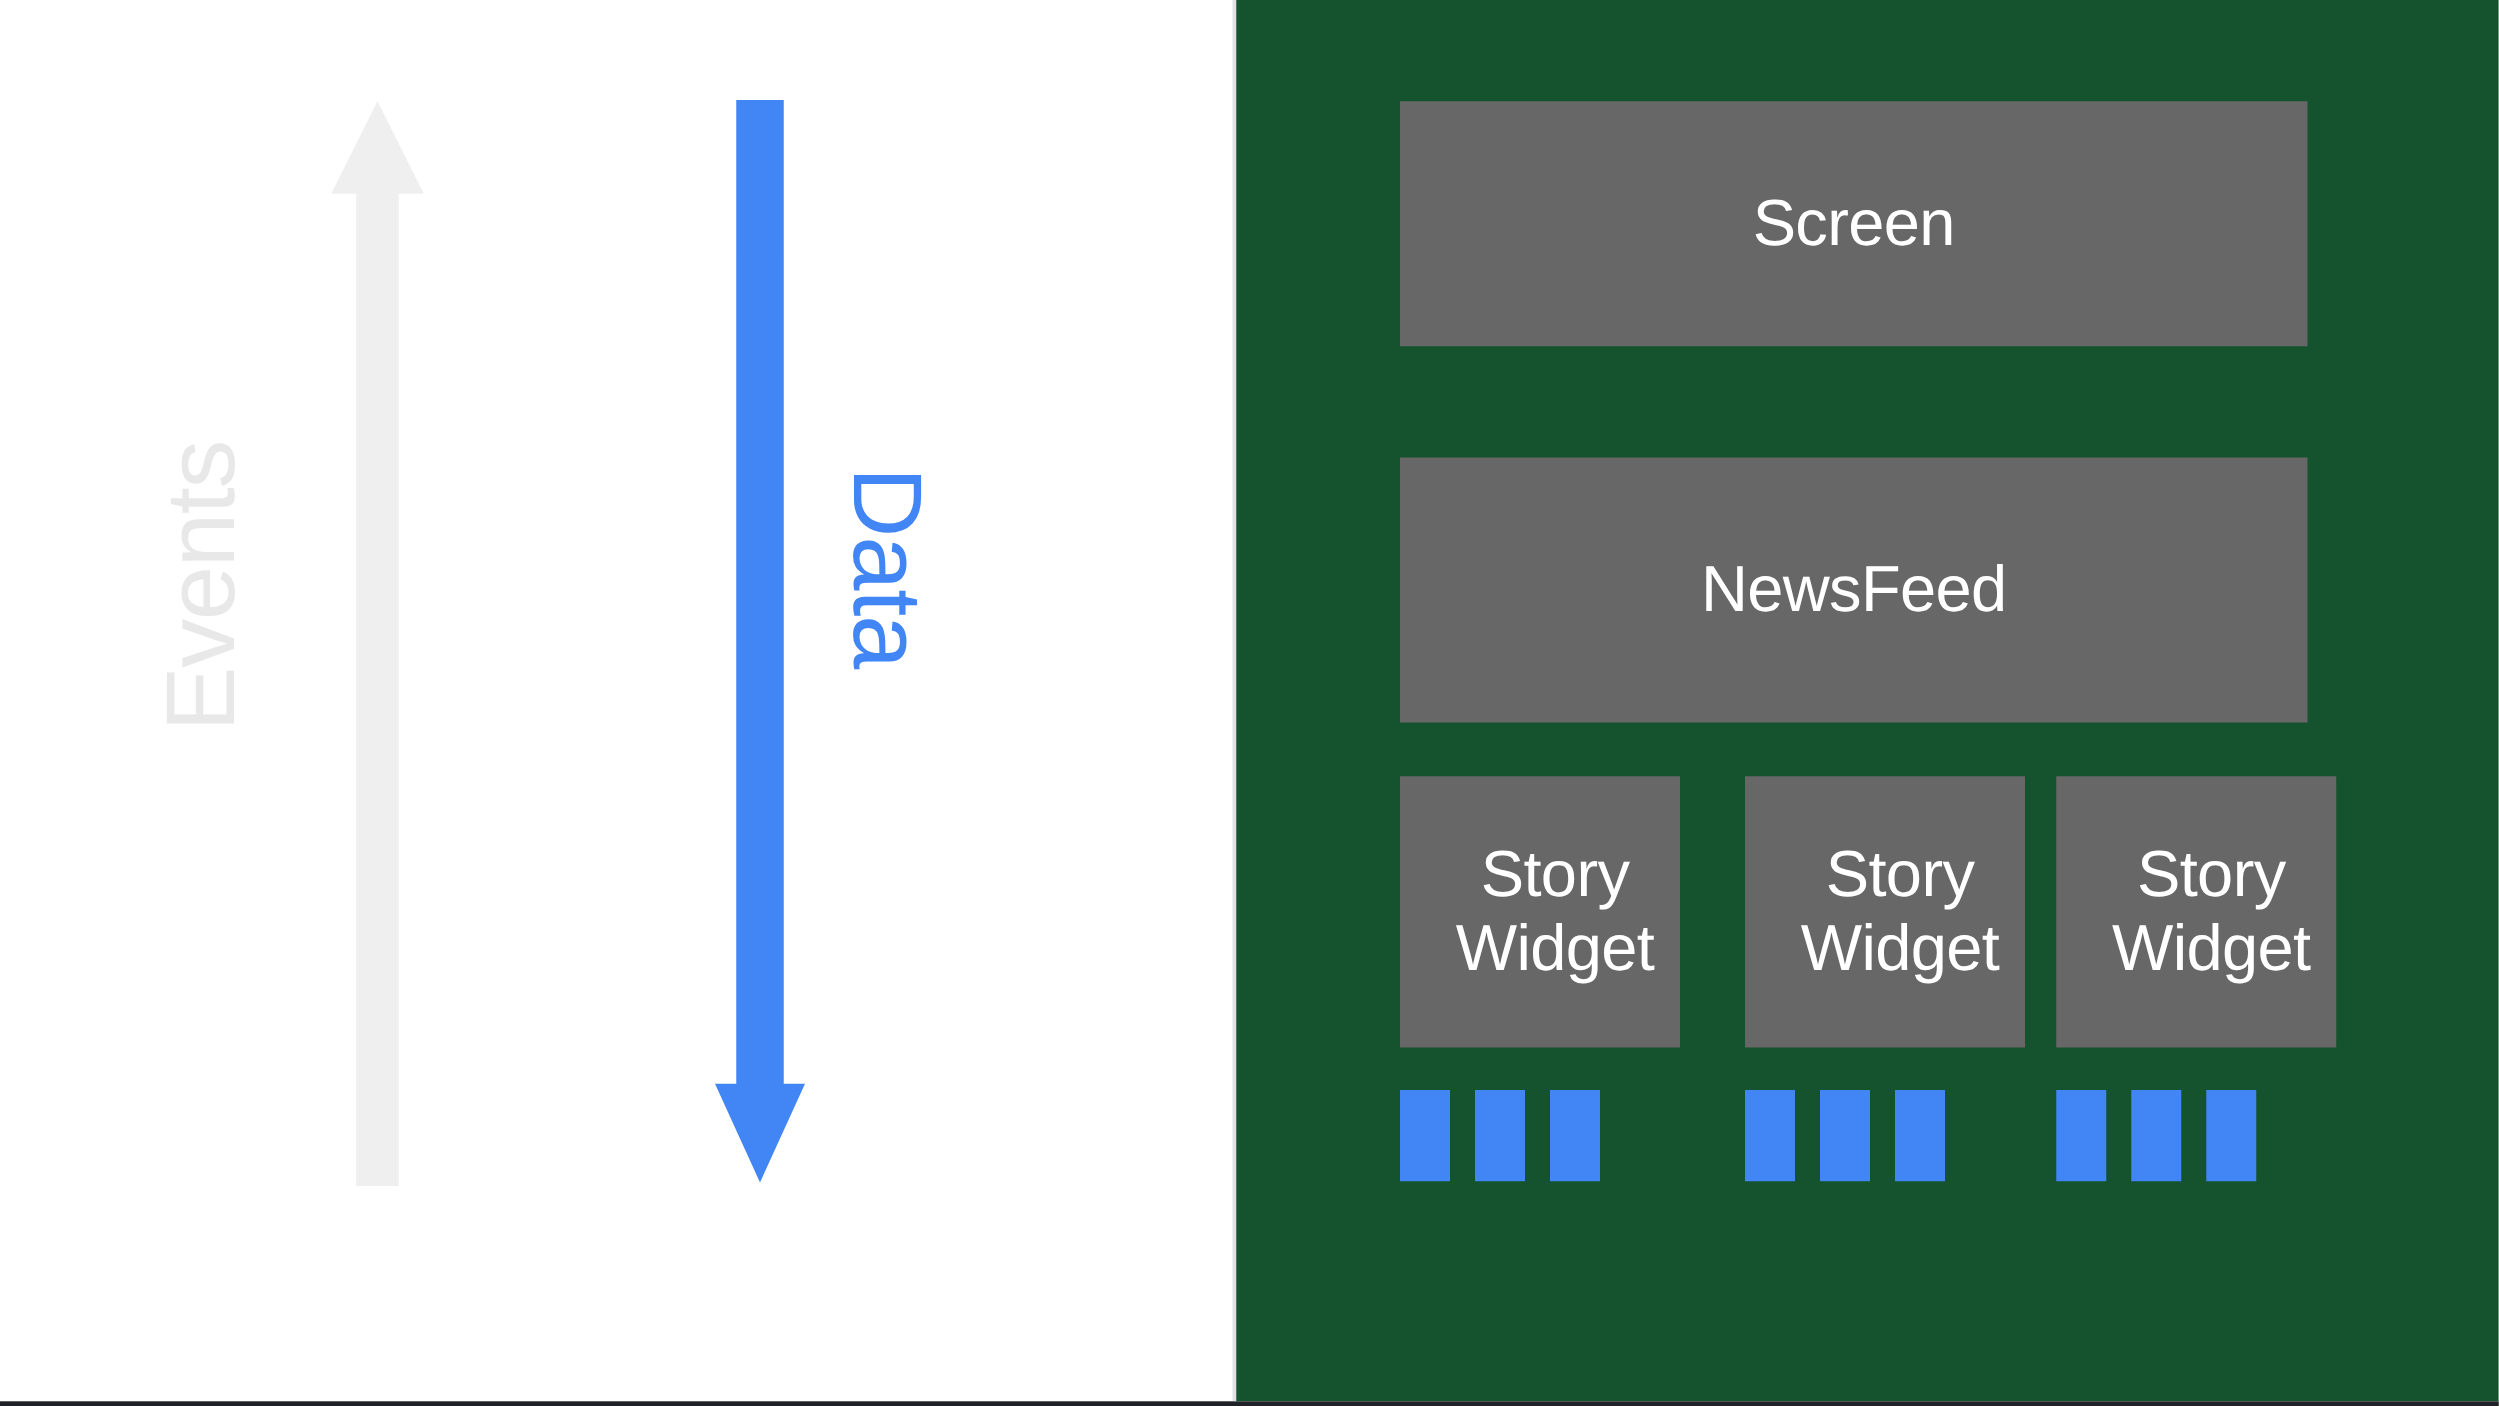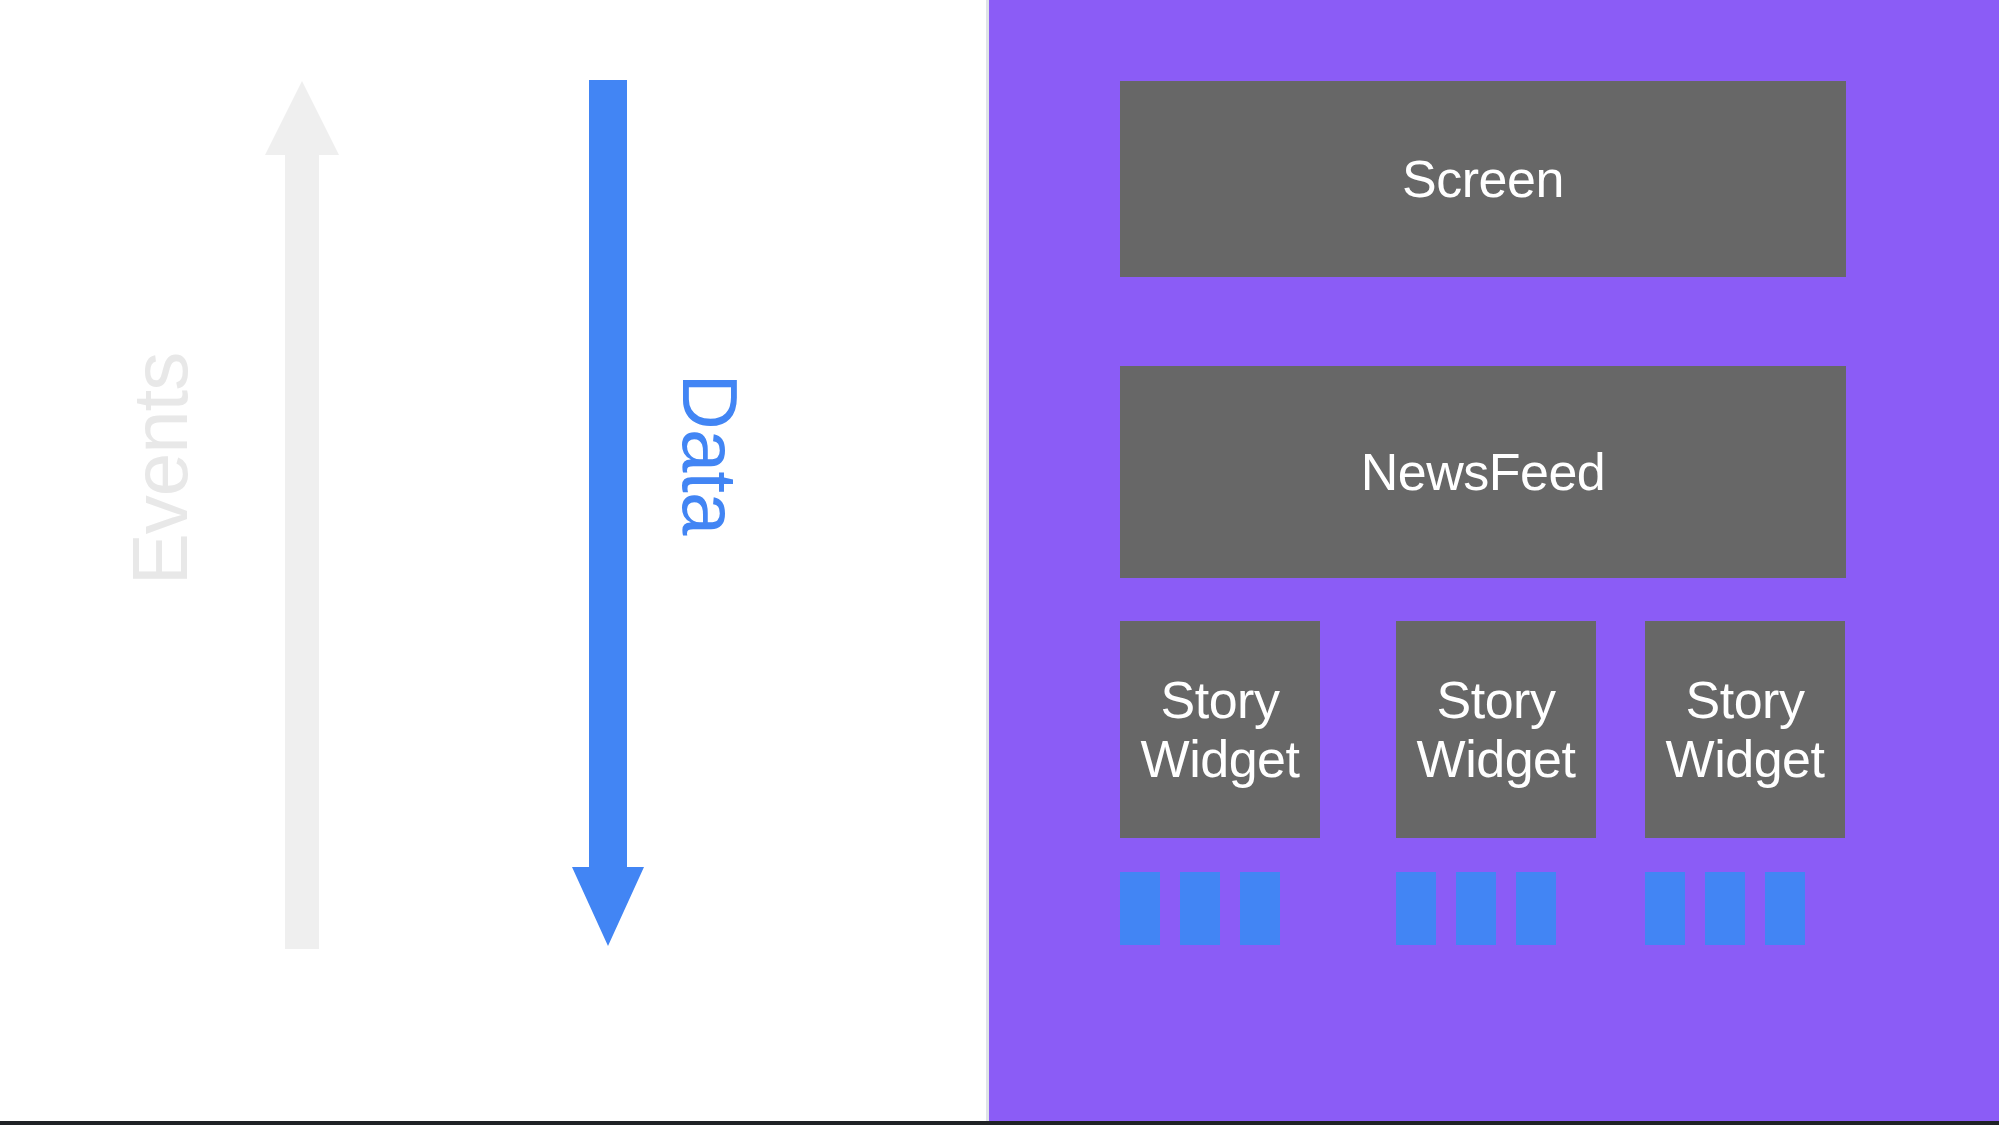--- a/index.html
+++ b/index.html
@@ -76,21 +76,21 @@
     transform-origin: 50% 50%;
   }
 
   
   #arch-pane {
     position: absolute;
     left: 989px;
     top: 0;
     width: 1010px;
     height: 1121px;
-    background: #8b5cf6;
+    background: #14532d;
   }
 
   .node-box {
     position: absolute;
     background: #676767;
     display: flex;
     align-items: center;
     justify-content: center;
     text-align: center;
     color: #ffffff;
@@ -112,20 +112,21 @@
     top: 342px;
     width: 726px;
     height: 212px;
     margin-top: 24px;
   }
 
   .node-story {
     top: 621px;
     width: 200px;
     height: 217px;
+    padding-left: 24px;
   }
   #node-story-0 { left: 131px; }
   #node-story-1 { left: 407px; }
   #node-story-2 { left: 656px; }
 
   .story-text {
     display: block;
   }
 
   .tick-row {

